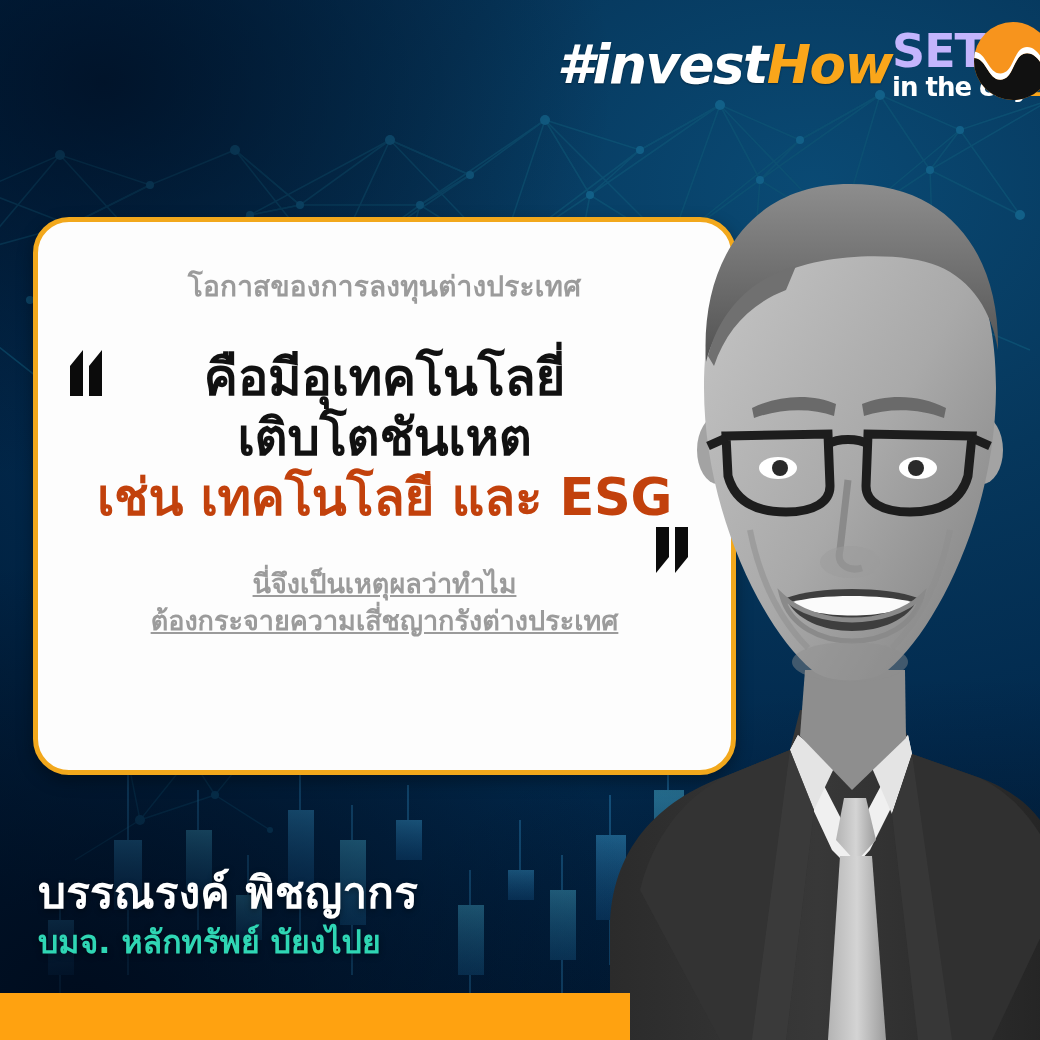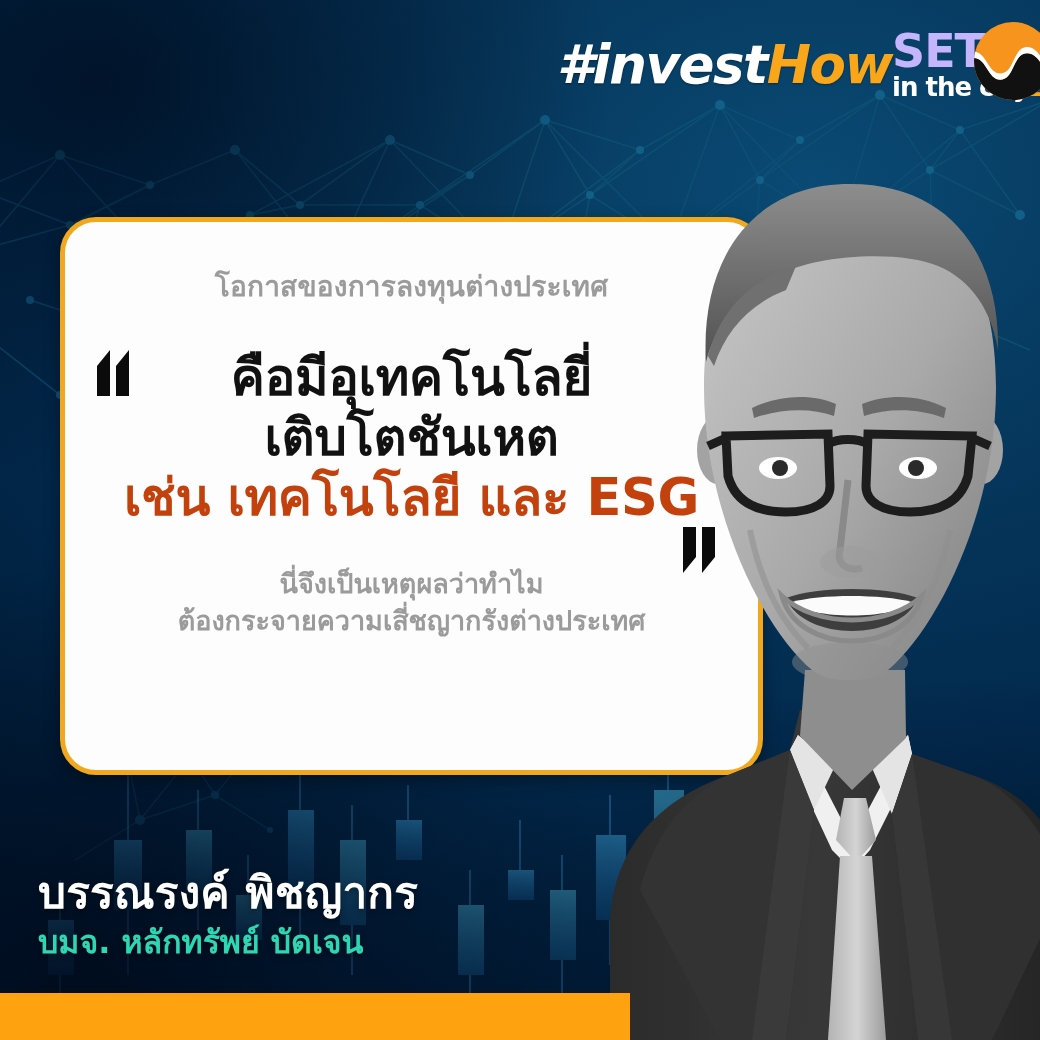--- a/index.html
+++ b/index.html
@@ -48,34 +48,33 @@
   }
   .set-sub .yr{color:#faa61a;}
   .set-circle{position:absolute;right:0;top:0;width:78px;height:78px;}
 
   
   .card{
     position:absolute;left:33px;top:217px;width:703px;height:558px;
     background:#fdfdfd;border:5px solid #f2a81c;border-radius:36px;
     box-shadow:0 6px 16px rgba(0,0,0,.35);
     overflow:visible;
-    margin-left:27px;
   }
   .card-inner{position:absolute;inset:0;padding:48px 40px 30px 40px;text-align:center;}
   .kicker{
     color:#9b9b9b;font-size:28px;font-weight:bold;line-height:1.2;
     letter-spacing:.2px;
   }
   .quote-main{
     margin-top:44px;color:#111111;font-size:51px;font-weight:bold;
     line-height:1.18;letter-spacing:-.3px;
   }
   .quote-main .hl{color:#c2410c;}
   .quote-sub{
-    margin-top:38px;color:#9b9b9b;font-size:27px;font-weight:bold;line-height:1.35;
+    margin-top:38px;color:#9b9b9b;font-size:27px;font-weight:bold;line-height:1.35;text-decoration:underline;
   }
   .qmark{position:absolute;width:52px;height:46px;}
   .qmark.open{left:24px;top:128px;}
   .qmark.close{left:610px;top:305px;}
 
   
   .person{
     position:absolute;left:600px;top:150px;width:470px;height:890px;
     overflow:hidden;
   }
@@ -363,18 +362,18 @@
     <path d="M192,452 C220,444 282,444 312,452 C296,470 208,470 192,452 Z" fill="#fbfbfb"></path>
     <path d="M182,446 C216,478 288,478 322,446 C306,506 198,506 182,446 Z" fill="none" stroke="#8a8a8a" stroke-width="5"></path>
 
     <path d="M150,380 C160,430 180,470 208,498" fill="none" stroke="#8e8e8e" stroke-width="6" opacity=".55"></path>
     <path d="M350,380 C340,430 320,470 292,498" fill="none" stroke="#8e8e8e" stroke-width="6" opacity=".55"></path>
     <ellipse cx="250" cy="512" rx="58" ry="20" fill="#8f8f8f" opacity=".45"></ellipse>
   </svg>
 
   <div class="speaker">
     <div class="sp-name">บรรณรงค์ พิชญากร</div>
-    <div class="sp-org">บมจ. หลักทรัพย์ บัดเจน</div>
+    <div class="sp-org">บมจ. หลักทรัพย์ บัยงไปย</div>
   </div>
 
   <div class="bottombar"></div>
 
 </div>
 
 </body></html>

